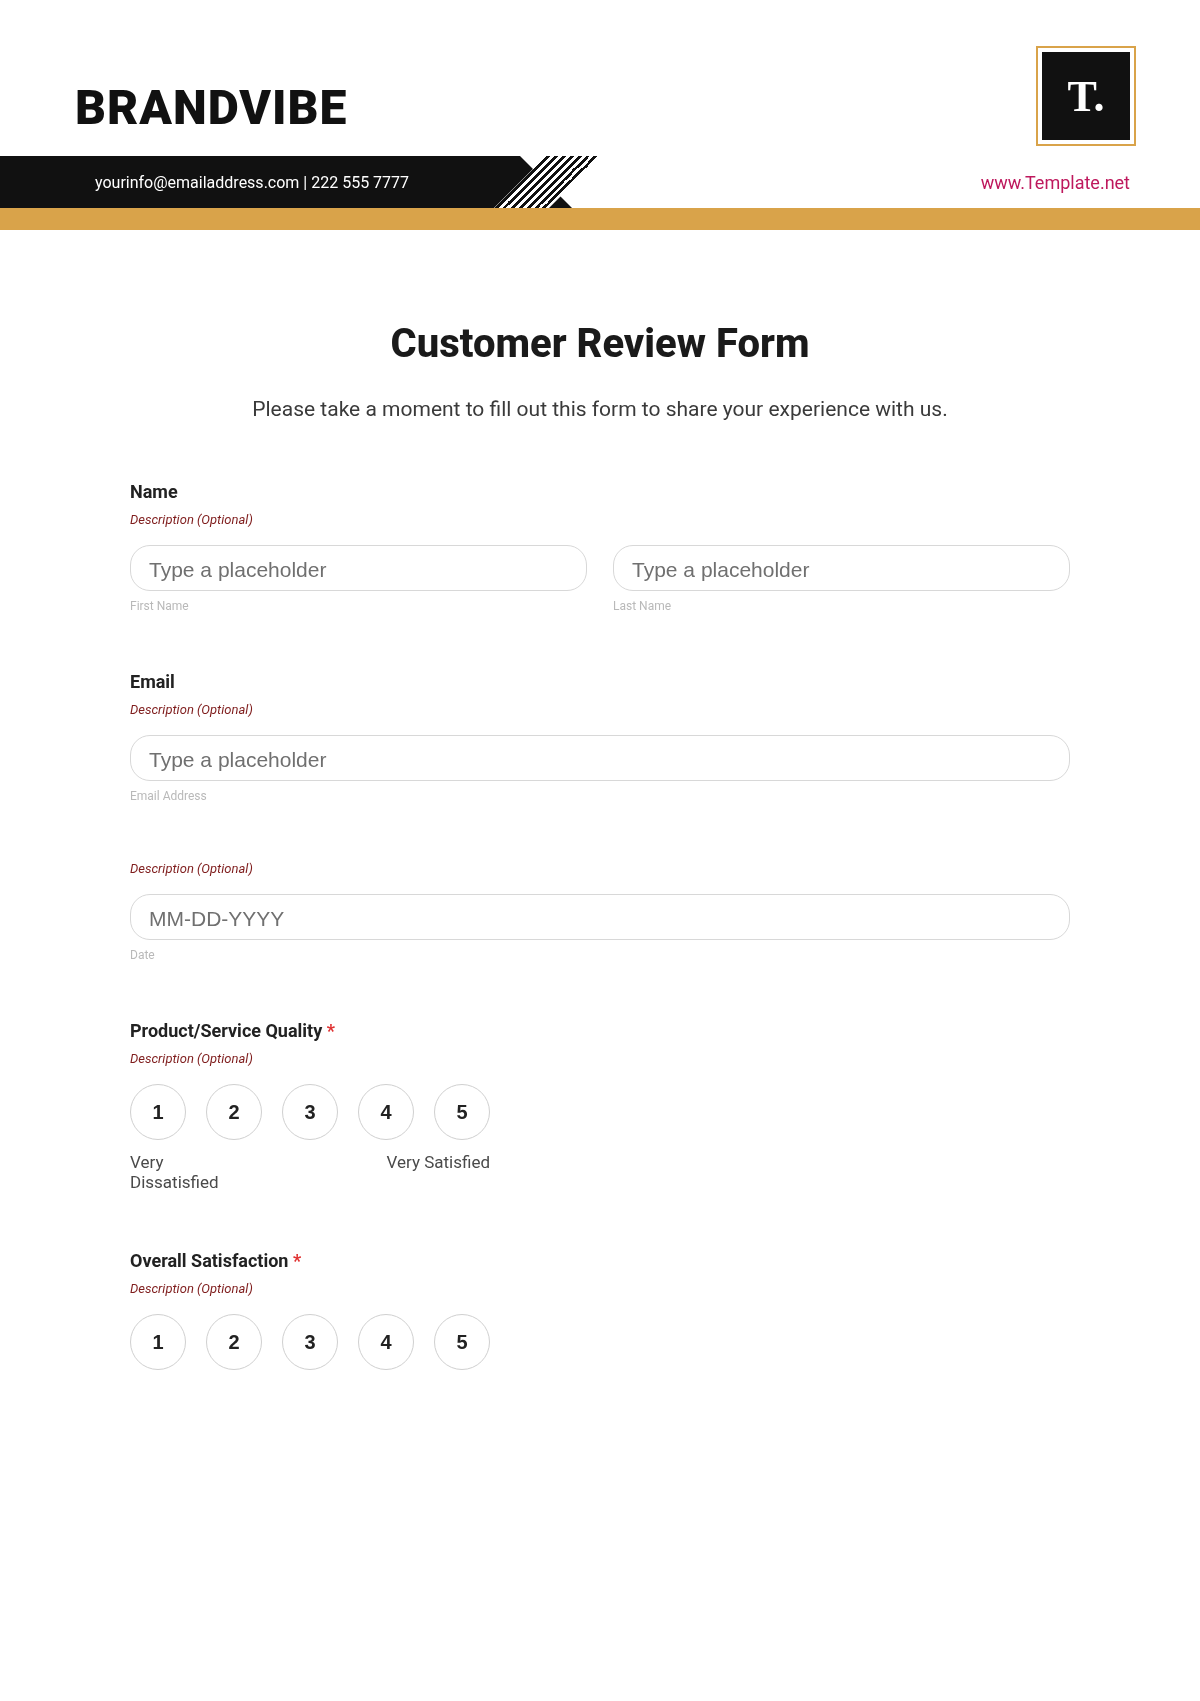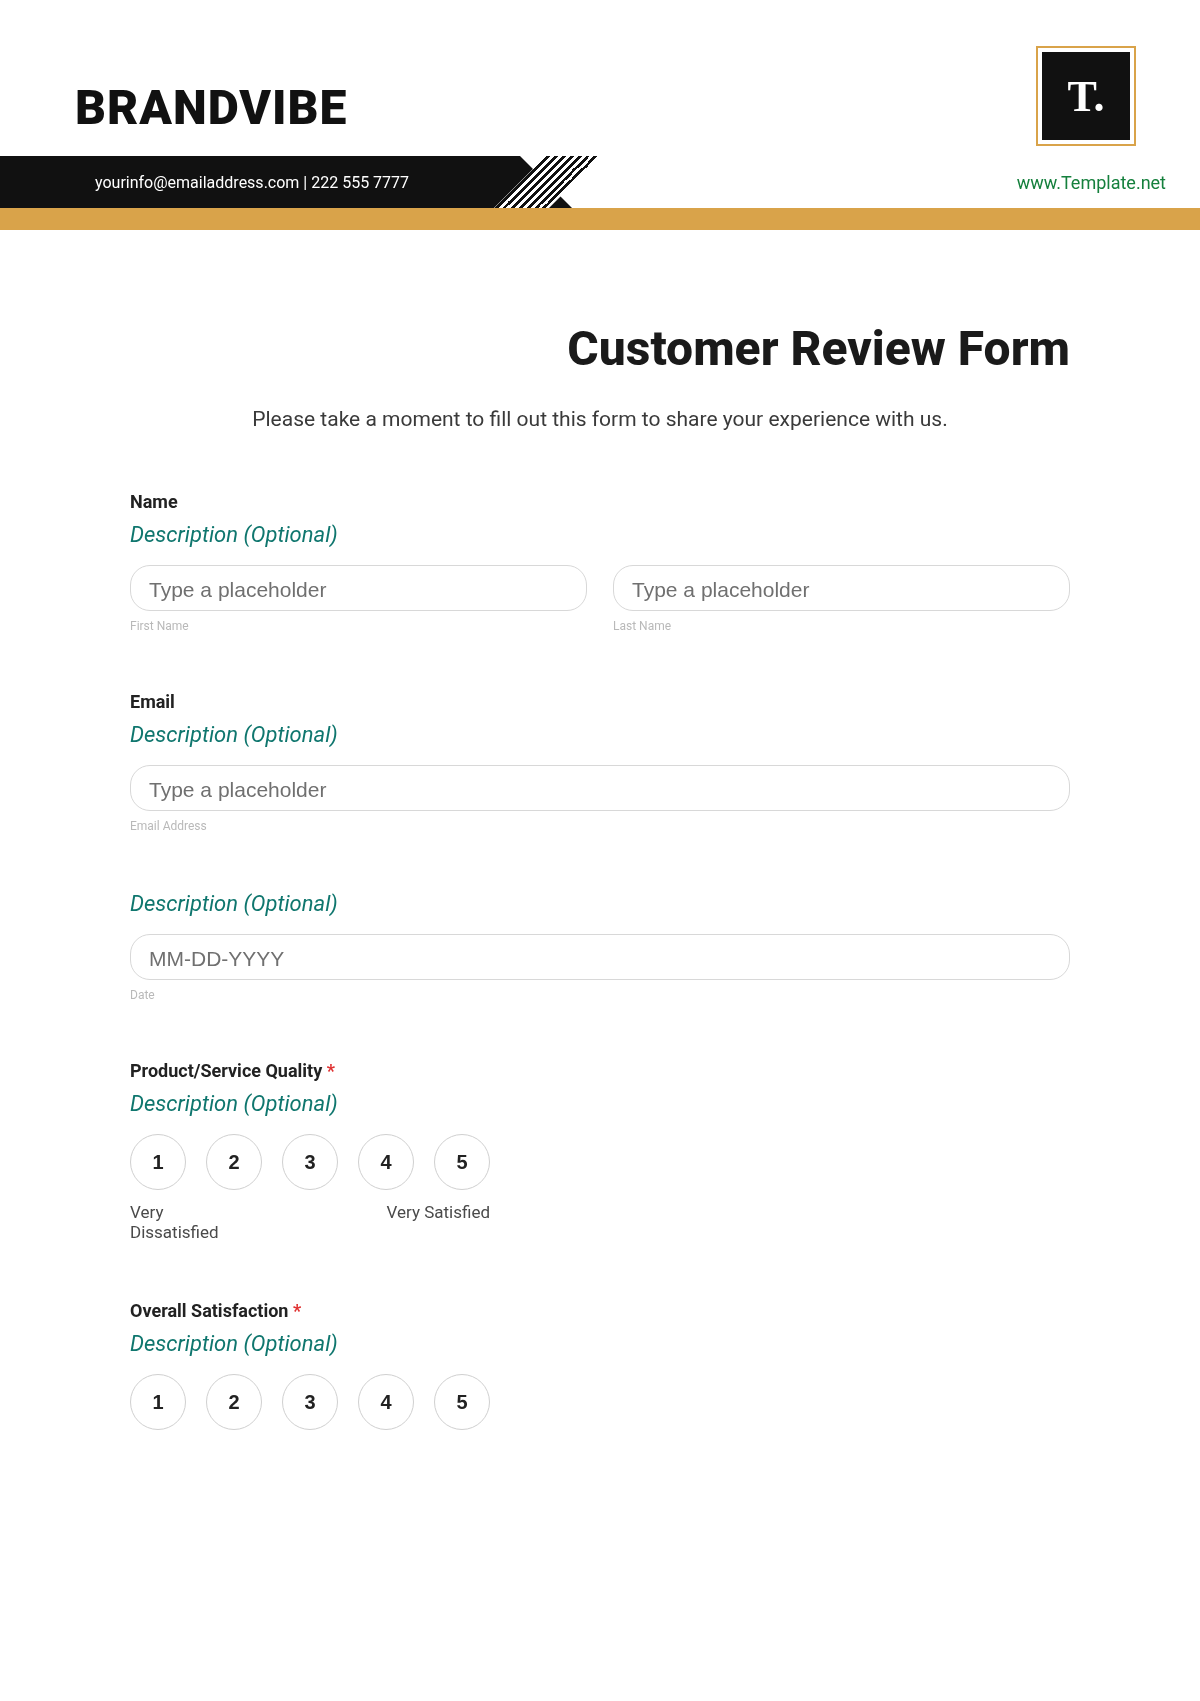--- a/index.html
+++ b/index.html
@@ -73,59 +73,59 @@
     width: 55px;
     height: 52px;
     position: relative;
     overflow: hidden;
     transform: skewX(-45deg);
     margin-left: 0px;
     background: repeating-linear-gradient(90deg,#111 0 4px,#fff 4px 8px);
   }
   .website {
     margin-left: auto;
-    padding-right: 34px;
+    padding-right: 70px;
     font-size: 18px;
-    color: #15803d;
+    color: #be185d;
   }
   .gold-strip {
     width: 100%;
     height: 22px;
     background: #d9a34a;
     margin-top: 0;
   }
   
   .form-wrap {
     padding: 90px 130px 40px 130px;
   }
   .form-title {
-    text-align: right;
-    font-size: 48px;
+    text-align: center;
+    font-size: 40px;
     font-weight: 800;
     color: #1a1a1a;
     margin-bottom: 30px;
   }
   .form-intro {
     text-align: center;
     font-size: 21px;
     color: #3a3a3a;
     margin-bottom: 60px;
   }
   .section { margin-bottom: 58px; }
   .sec-label {
     font-size: 18px;
     font-weight: 700;
     color: #222;
     margin-bottom: 10px;
   }
   .req { color: #e03131; }
   .sec-desc {
-    font-size: 22px;
+    font-size: 13px;
     font-style: italic;
-    color: #0f766e;
+    color: #7f1d1d;
     margin-bottom: 18px;
   }
   .input {
     width: 100%;
     border: 1px solid #d8d8d8;
     border-radius: 20px;
     padding: 12px 18px 8px 18px;
     font-size: 21px;
     color: #666;
     background: #fff;

